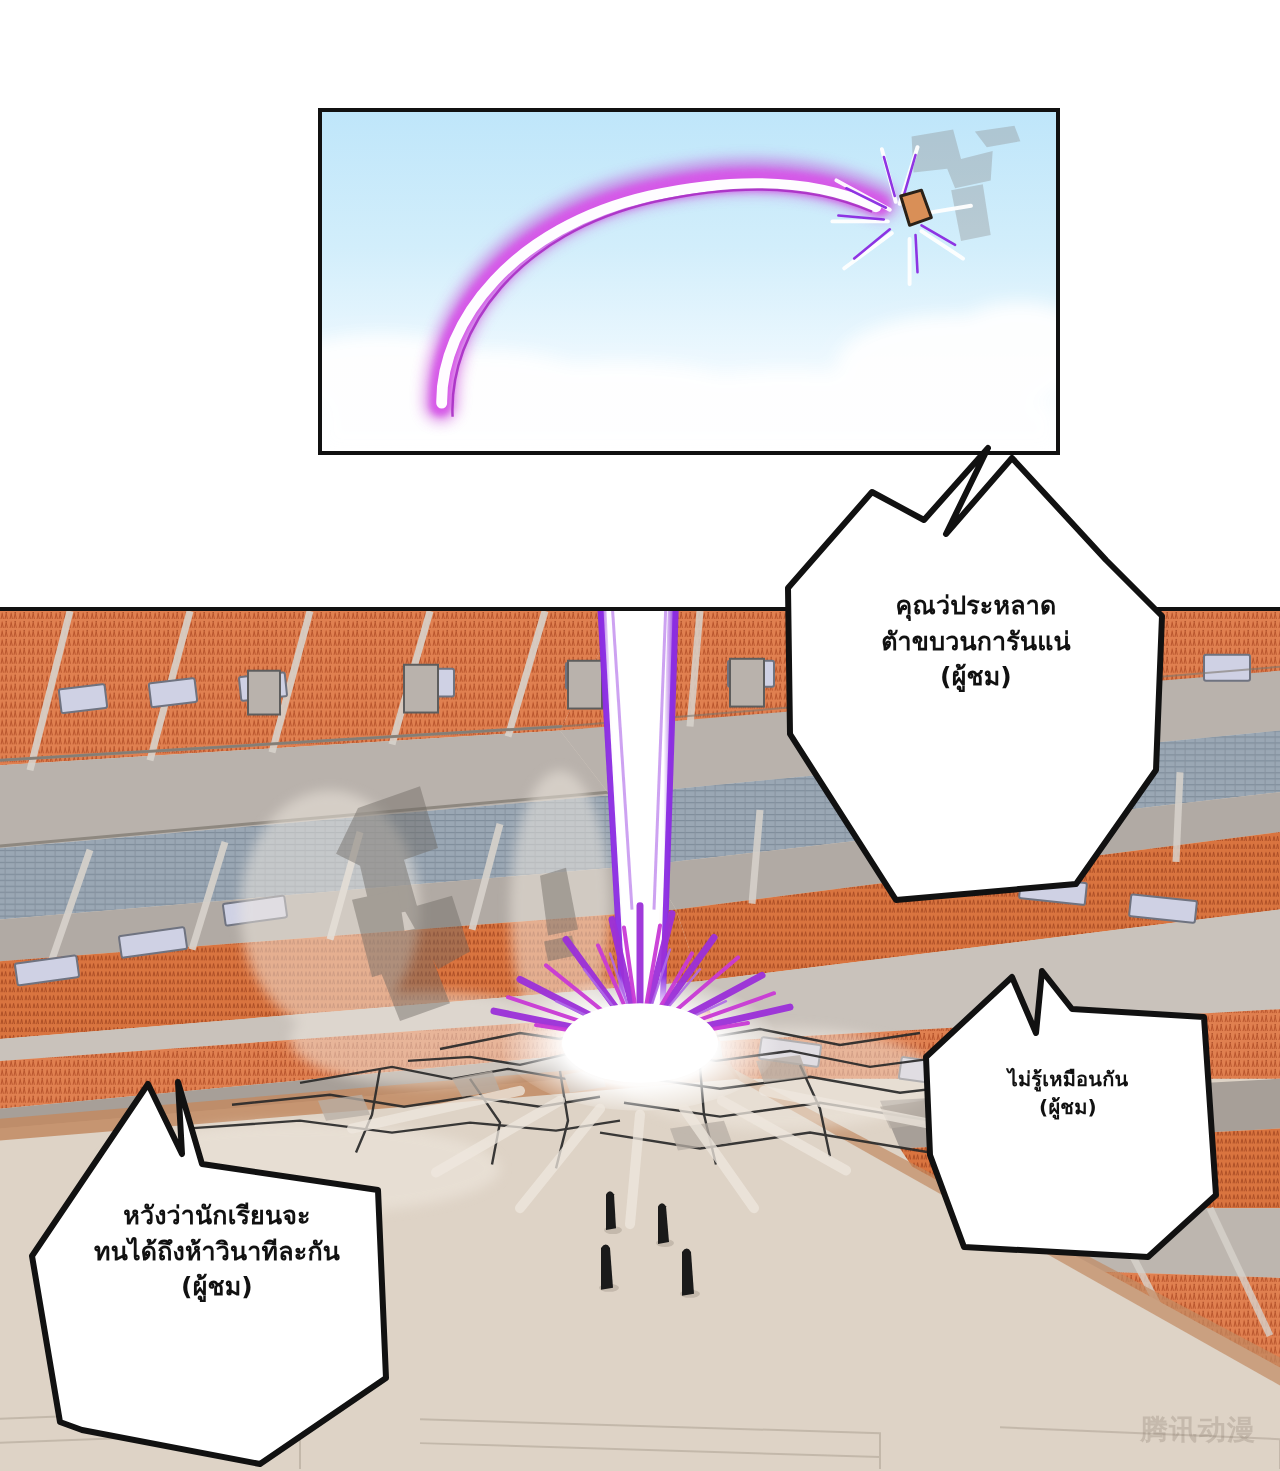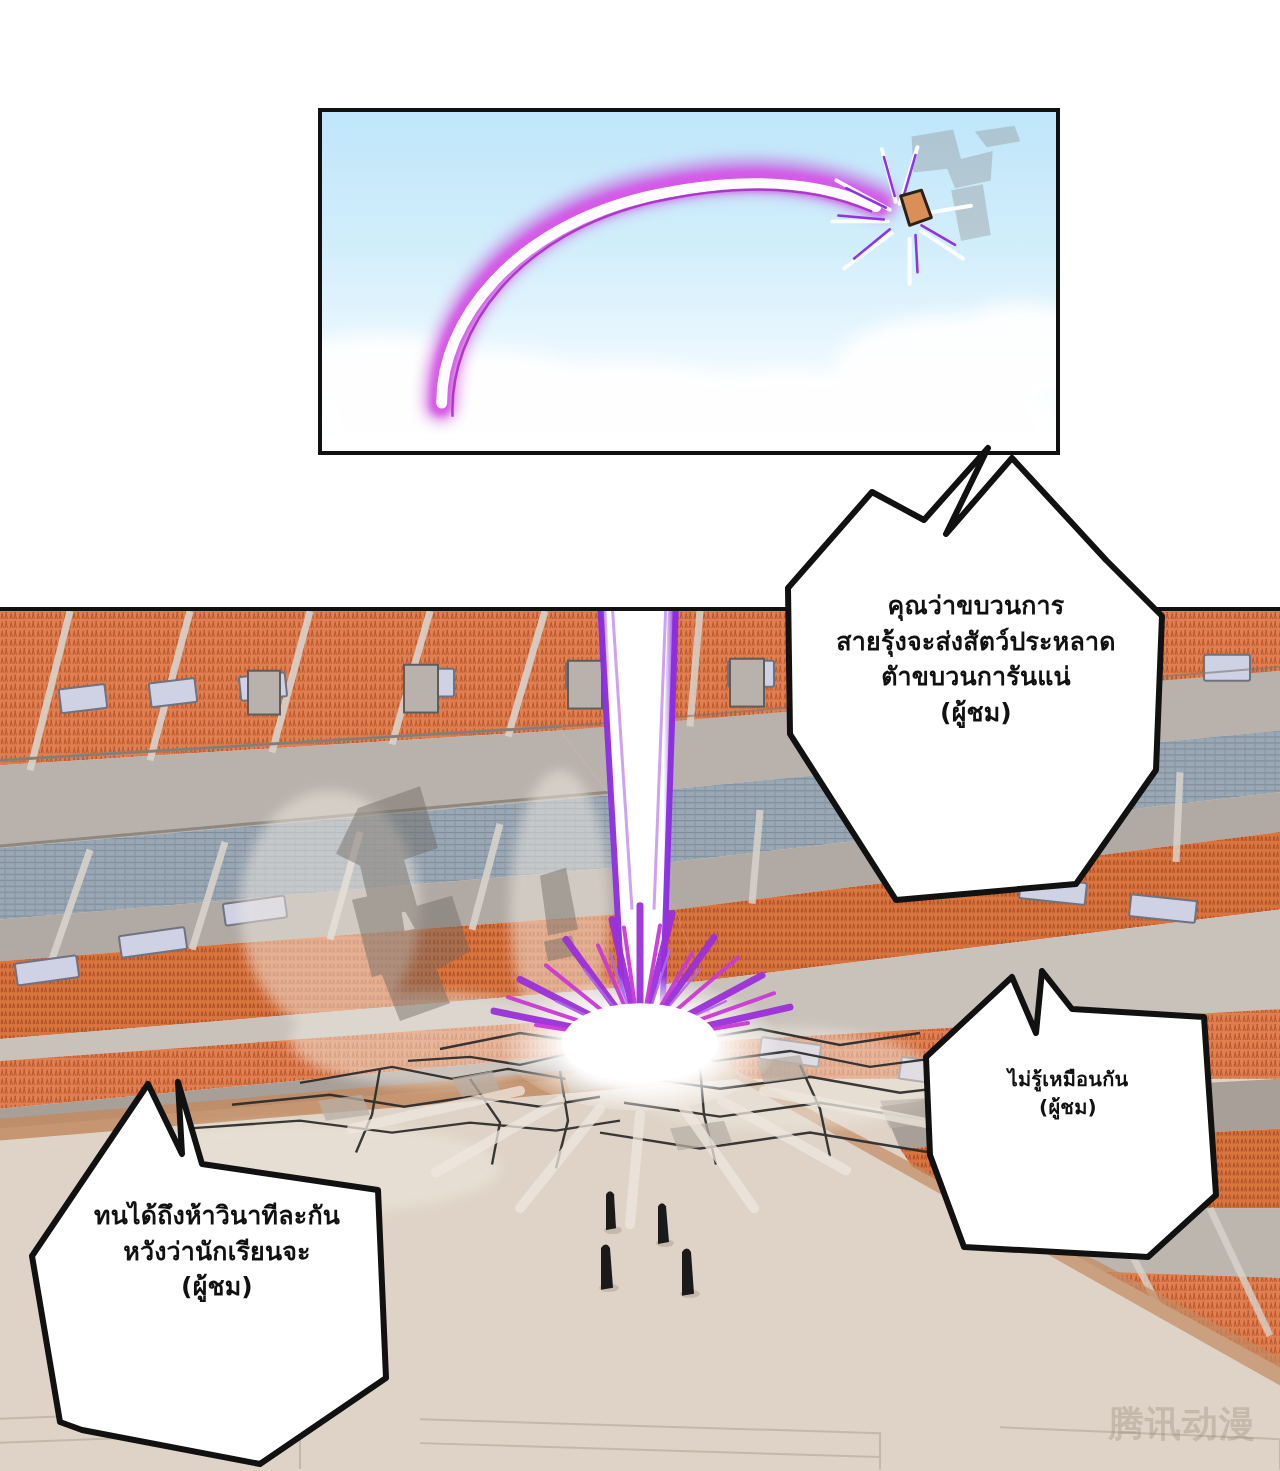--- a/index.html
+++ b/index.html
@@ -40,21 +40,21 @@
   #bubble-1{left:776px;top:448px;width:400px;height:470px;}
   #bubble-1 .txt{top:140px;font-size:25px;}
   #bubble-2{left:908px;top:965px;width:320px;height:295px;}
   #bubble-2 .txt{top:100px;font-size:20px;}
   #bubble-3{left:22px;top:1078px;width:390px;height:390px;}
   #bubble-3 .txt{top:120px;font-size:25px;}
 
   
   #watermark{
     position:absolute;right:24px;bottom:22px;
-    font-size:36px;font-weight:bold;letter-spacing:1px;
+    font-size:28px;font-weight:bold;letter-spacing:1px;
     color:rgba(140,126,112,.30);
     font-family:"DejaVu Sans","Liberation Sans",sans-serif;
     user-select:none;
   }
 </style>
 </head>
 <body>
 
 <div id="page">
 
@@ -402,22 +402,21 @@
                L 236,10
                L 330,112
                L 386,168
                L 380,322
                L 300,436
                L 120,452
                L 14,286
                Z" fill="#ffffff" stroke="#111111" stroke-width="6" stroke-linejoin="round"></path>
     </svg>
     <div class="txt">
-      <span class="ln">คุณว่าขบวนการ</span>
-      <span class="ln">สายรุ้งจะส่งสัตว์ประหลาด</span>
+      <span class="ln">คุณว่ประหลาด</span>
       <span class="ln">ตัาขบวนการันแน่</span>
       <span class="ln">(ผู้ชม)</span>
     </div>
   </div>
 
   <div class="bubble" id="bubble-2">
     <svg viewBox="0 0 320 295" preserveAspectRatio="none">
       <path d="M 18,92
                L 104,12
                L 128,68
@@ -444,21 +443,21 @@
                L 156,4
                L 180,86
                L 356,112
                L 364,300
                L 238,386
                L 60,352
                L 38,344
                Z" fill="#ffffff" stroke="#111111" stroke-width="6" stroke-linejoin="round"></path>
     </svg>
     <div class="txt">
+      <span class="ln">หวังว่านักเรียนจะ</span>
       <span class="ln">ทนได้ถึงห้าวินาทีละกัน</span>
-      <span class="ln">หวังว่านักเรียนจะ</span>
       <span class="ln">(ผู้ชม)</span>
     </div>
   </div>
 
   <div id="watermark">腾讯动漫</div>
 
 </div>
 
 </body></html>

